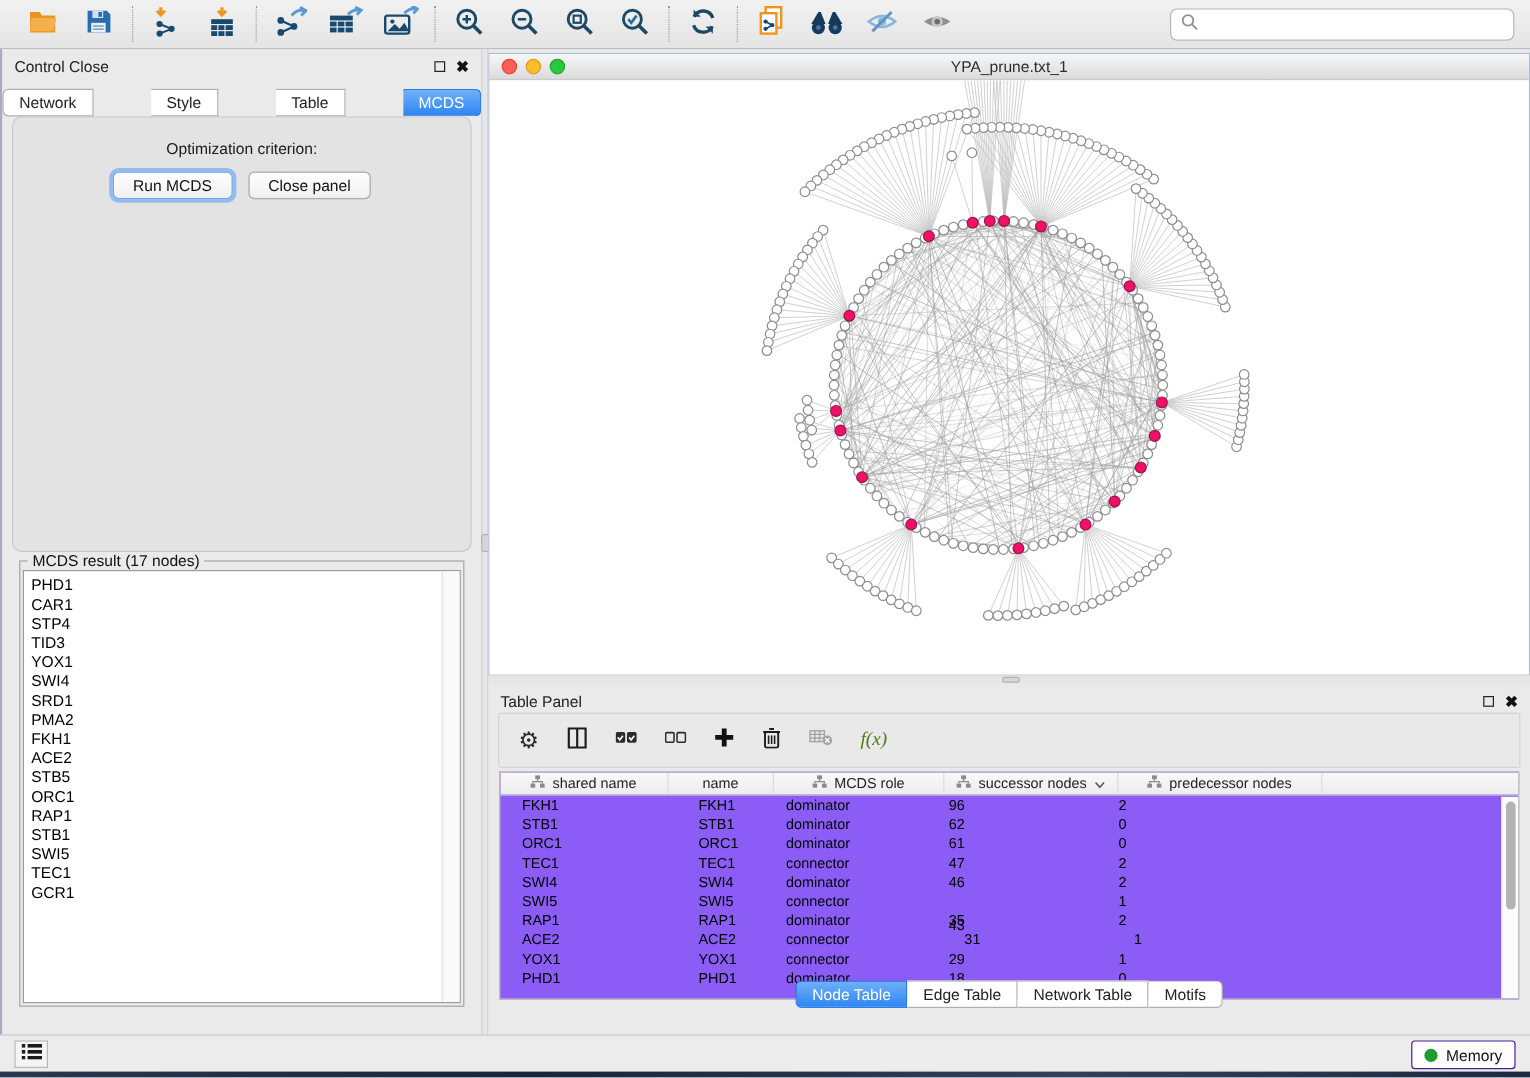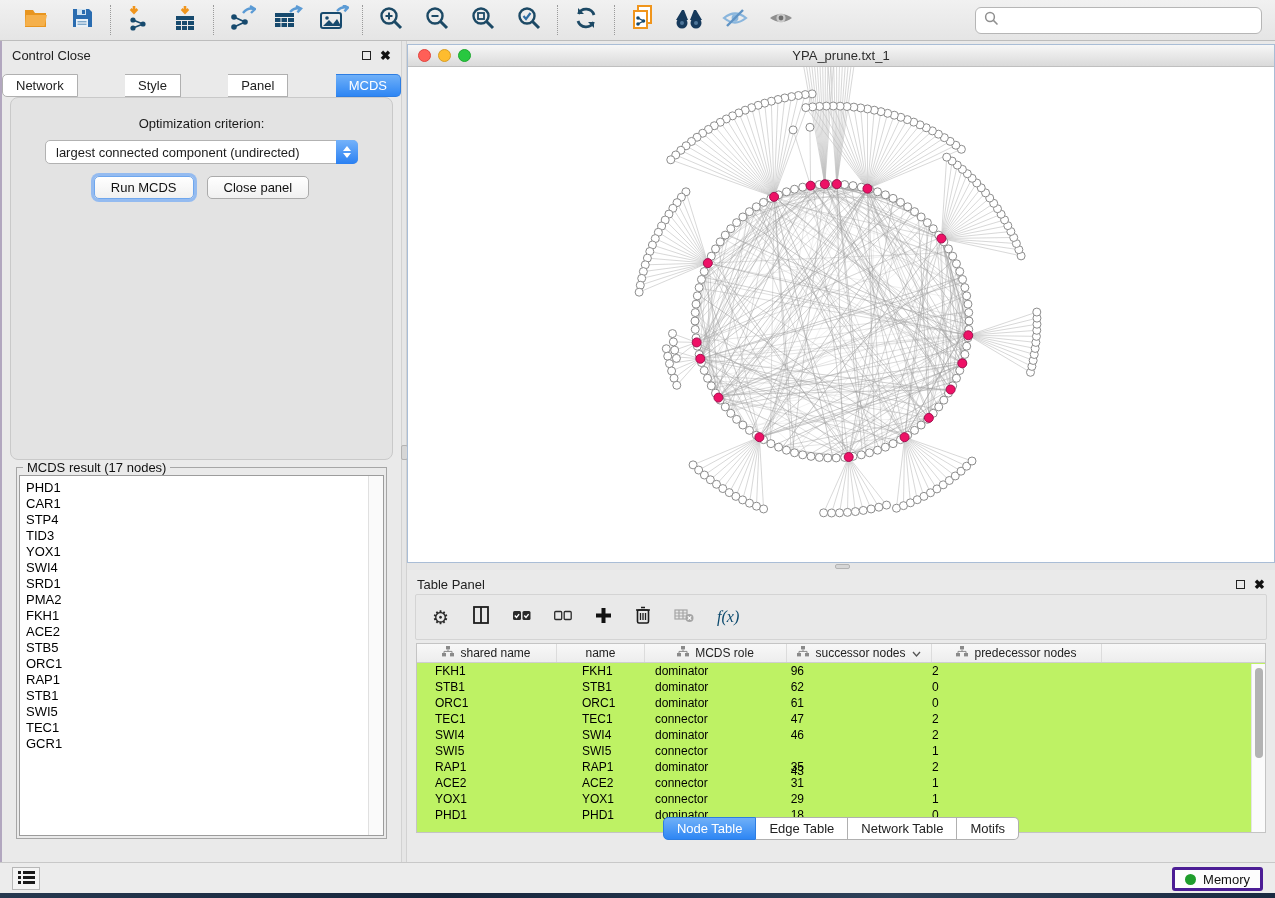--- a/index.html
+++ b/index.html
@@ -77,38 +77,38 @@
   .dot.green{background:#28c840;border:1px solid #1ea72f}
   .net-canvas{position:relative;width:866px;height:495px;background:#fff;overflow:hidden}
   .net-canvas svg{position:absolute;left:0;top:0}
 
   
   .table-panel{position:absolute;left:407px;top:570px;width:868px;height:292px;background:#eaeaea}
   .tp-toolbar{position:absolute;left:8px;top:24px;width:852px;height:46px;background:#e9e9e9;
     border:1px solid #d4d4d4;border-radius:2px;display:flex;align-items:center;gap:23px;padding-left:16px}
   .tp-icon{display:flex;align-items:center;justify-content:center}
   .gear-glyph{font-size:19px;color:#2b2b2b;line-height:1}
-  .fx-glyph{font:italic 16px "Liberation Serif",serif;color:#0c4a6e}
-  .tp-table{position:absolute;left:9px;top:73px;width:850px;height:190px;background:#bef264;
+  .fx-glyph{font:italic 16px "Liberation Serif",serif;color:#4d7c0f}
+  .tp-table{position:absolute;left:9px;top:73px;width:850px;height:190px;background:#8b5cf6;
     border:1px solid #c4c4c4;overflow:hidden}
   .t-header{display:flex;height:19px;background:linear-gradient(#f8f8f8,#ededed);border-bottom:1px solid #cfcfcf}
   .h-cell{display:flex;align-items:center;justify-content:center;gap:6px;font-size:12px;color:#222;
     border-right:1px solid #dcdcdc;height:100%}
   .t-row{display:flex;height:16px;align-items:center}
   .t-cell{font-size:12px;color:#000;white-space:nowrap;overflow:hidden}
   .t-cell.num{text-align:right}
   .t-scroll{position:absolute;right:0;top:20px;bottom:0;width:14px;background:#fbfbfb;border-left:1px solid #e4e4e4}
   .t-thumb{position:absolute;left:3px;top:4px;width:8px;height:90px;background:#b3b3b3;border-radius:5px}
   .tp-tabs{position:absolute;left:0;right:0;top:247px;display:flex;justify-content:center}
 
   
   .status-bar{position:absolute;left:0;top:862px;width:1275px;height:31px;background:#ececec;border-top:1px solid #c8c8c8}
   .list-btn{position:absolute;left:12px;top:4px;width:28px;height:23px;background:#f4f4f4;border:1px solid #b7b7b7;
     display:flex;align-items:center;justify-content:center}
-  .memory-btn{position:absolute;right:12px;top:4px;height:24px;background:#fdfdfd;border:3px solid #4c1d95;
+  .memory-btn{position:absolute;right:12px;top:4px;height:24px;background:#fdfdfd;border:1px solid #4c1d95;
     border-radius:3px;display:flex;align-items:center;gap:7px;padding:0 10px;font-size:13px;color:#111}
   .mem-dot{width:11px;height:11px;border-radius:50%;background:#1f9d2c}
 </style>
 </head>
 <body>
 
 <div class="toolbar">
   <div class="tb-group">
     <div class="tb-btn">
       <span><svg width="26" height="22" viewBox="0 0 26 22">
@@ -280,32 +280,25 @@
   <div class="panel-header">
     <span>Control Close</span>
     <span class="win-btns">
       <span class="win-float"></span>
       <span class="win-x">✖</span>
     </span>
   </div>
   <div class="cp-tabs seg" id="cp-tabs">
       <div class="tab">Network</div>
       <div class="tab">Style</div>
-      <div class="tab">Panel</div>
+      <div class="tab">Table</div>
       <div class="tab active">MCDS</div>
     </div>
   <div class="cp-inner">
     <div class="opt-label">Optimization criterion:</div>
-    <div class="dropdown">
-      <span>largest connected component (undirected)</span>
-      <span class="dd-stepper">
-          <span class="tri-up"></span>
-          <span class="tri-down"></span>
-        </span>
-    </div>
     <div class="btn-row">
       <button class="mac-btn focused">Run MCDS</button>
       <button class="mac-btn">Close panel</button>
     </div>
   </div>
   <div class="group-box">
     <span class="group-label">MCDS result (17 nodes)</span>
     <div class="mcds-list">
       <div class="mcds-items" id="mcds-items">
           <div class="mcds-item">PHD1</div>
@@ -1276,21 +1269,21 @@
           <div class="t-cell" style="width: 140px; padding-left: 18px; padding-right: 0px;">RAP1</div>
           <div class="t-cell" style="width: 88px; padding-left: 25px; padding-right: 0px;">RAP1</div>
           <div class="t-cell" style="width: 142px; padding-left: 10px; padding-right: 0px;">dominator</div>
           <div class="t-cell num" style="width: 145px; padding-left: 0px; padding-right: 128px;">35</div>
           <div class="t-cell num" style="width: 170px; padding-left: 0px; padding-right: 168px;">2</div>
         </div>
         <div class="t-row">
           <div class="t-cell" style="width: 140px; padding-left: 18px; padding-right: 0px;">ACE2</div>
           <div class="t-cell" style="width: 88px; padding-left: 25px; padding-right: 0px;">ACE2</div>
           <div class="t-cell" style="width: 142px; padding-left: 10px; padding-right: 0px;">connector</div>
-          <div class="t-cell num" style="width: 145px; padding-left: 0px; padding-right: 128px;">31</div>
+          <div class="t-cell num" style="width: 145px; padding-left: 0px; padding-right: 128px; margin-left: 13px;">31</div>
           <div class="t-cell num" style="width: 170px; padding-left: 0px; padding-right: 168px;">1</div>
         </div>
         <div class="t-row">
           <div class="t-cell" style="width: 140px; padding-left: 18px; padding-right: 0px;">YOX1</div>
           <div class="t-cell" style="width: 88px; padding-left: 25px; padding-right: 0px;">YOX1</div>
           <div class="t-cell" style="width: 142px; padding-left: 10px; padding-right: 0px;">connector</div>
           <div class="t-cell num" style="width: 145px; padding-left: 0px; padding-right: 128px;">29</div>
           <div class="t-cell num" style="width: 170px; padding-left: 0px; padding-right: 168px;">1</div>
         </div>
         <div class="t-row">

